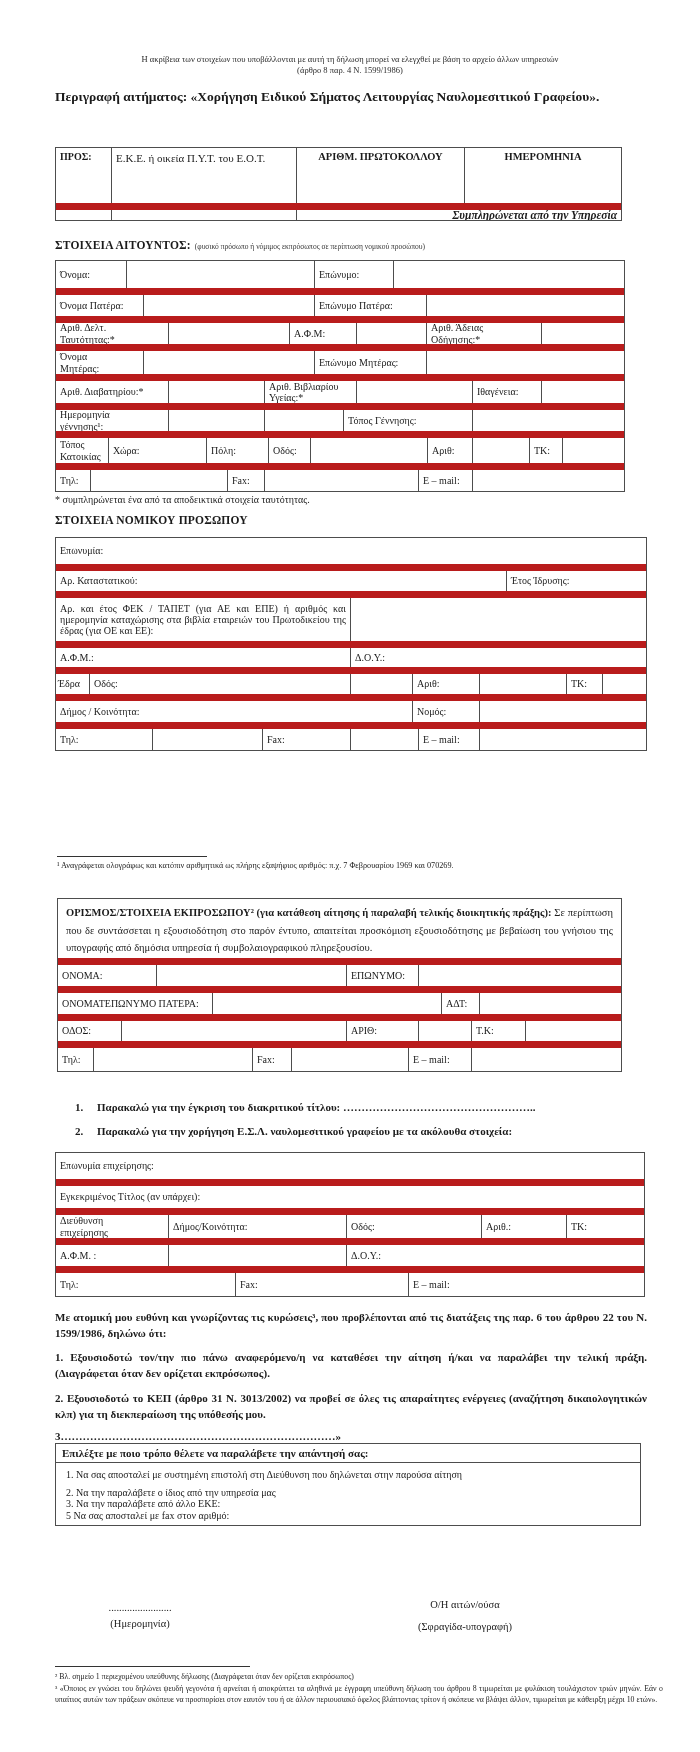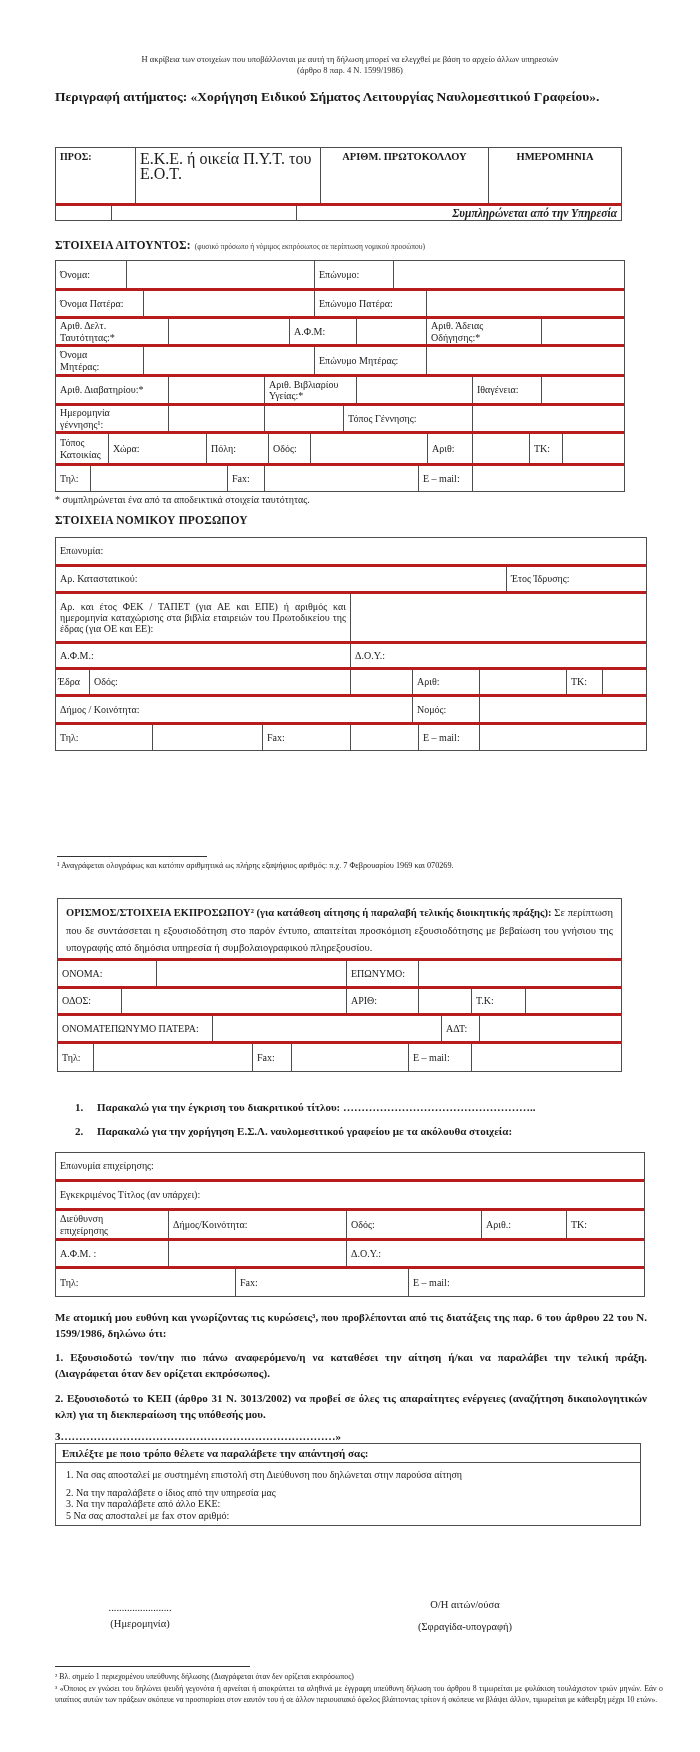--- a/index.html
+++ b/index.html
@@ -9,34 +9,34 @@
     font-family:"Liberation Serif", serif; color:#1b1b1b;padding-left:20px;
   }
   .abs { position:absolute; }
   .center { text-align:center; }
   .disclaimer { font-size:8.5px; line-height:11px; color:#2a2a2a; }
   .doc-title { font-size:13.5px; font-weight:bold; line-height:19px; text-align:justify; text-align-last:left; }
   .sec-head { font-size:11.5px; font-weight:bold; letter-spacing:.2px; }
   .sec-head-note { font-size:7.5px; font-weight:normal; color:#333; }
   .note { font-size:10px; }
   .tbl { border:1px solid #4d4d4d; box-sizing:border-box; background:#fff; }
-  .trow { display:flex; box-sizing:border-box; border-top:3px solid #b91c1c; align-items:stretch; }
+  .trow { display:flex; box-sizing:border-box; border-top:7px solid #b91c1c; align-items:stretch; }
   .trow:first-child { border-top:none; }
   .tcell {
     box-sizing:border-box; border-left:1px solid #4d4d4d;
     padding:1px 4px; font-size:10px; line-height:1.12;
     display:flex; align-items:center; overflow:hidden;
   }
   .tcell:first-child { border-left:none; }
   .fill { flex:1 1 auto; }
   .top { align-items:flex-start; padding-top:3px; }
   .bold { font-weight:bold; }
   .right { justify-content:flex-end; text-align:right; }
   .svc-note { font-style:italic; font-weight:bold; font-size:11.5px; }
-  .hdr-co { font-size:16px; line-height:15px;margin-left:24px; }
+  .hdr-co { font-size:11px; line-height:15px; }
   .hdr-col { font-size:10.5px; font-weight:bold; text-align:center; justify-content:center; }
   .rep-intro { font-size:10.5px; line-height:17.5px; text-align:justify; text-align-last:left; display:block; padding:5px 8px; box-sizing:border-box; }
   .req-item { display:flex; font-size:11px; font-weight:bold; line-height:15px; }
   .req-no { flex:0 0 22px; }
   .decl { font-size:11px; font-weight:bold; line-height:15.5px; text-align:justify; text-align-last:left; }
   .opt-title { font-size:11px; font-weight:bold; padding:3px 6px; border-bottom:1px solid #4d4d4d; }
   .opt-body { padding:6px 10px 4px 10px; font-size:10px; line-height:11.5px; }
   .opt-first { margin-bottom:6px; }
   .sig { font-size:10.5px; line-height:16px; text-align:center; }
   .fnsep { border-top:1.5px solid #333; height:0; }
@@ -204,32 +204,32 @@
       <div class="tcell fill rep-intro" style="align-items:flex-start">
         <span class="bold">ΟΡΙΣΜΟΣ/ΣΤΟΙΧΕΙΑ ΕΚΠΡΟΣΩΠΟΥ² (για κατάθεση αίτησης ή παραλαβή τελικής διοικητικής πράξης):</span><span> Σε περίπτωση που δε συντάσσεται η εξουσιοδότηση στο παρόν έντυπο, απαιτείται προσκόμιση εξουσιοδότησης με βεβαίωση του γνήσιου της υπογραφής από δημόσια υπηρεσία ή συμβολαιογραφικού πληρεξουσίου.</span>
       </div>
     </div>
     <div class="trow" style="height:28px">
       <div class="tcell" style="flex:0 0 98px">ΟΝΟΜΑ:</div>
       <div class="tcell" style="flex:0 0 190px"></div>
       <div class="tcell" style="flex:0 0 72px">ΕΠΩΝΥΜΟ:</div>
       <div class="tcell fill"></div>
     </div>
+    <div class="trow" style="height:28px">
+      <div class="tcell" style="flex:0 0 154px">ΟΝΟΜΑΤΕΠΩΝΥΜΟ ΠΑΤΕΡΑ:</div>
+      <div class="tcell" style="flex:0 0 229px"></div>
+      <div class="tcell" style="flex:0 0 38px">ΑΔΤ:</div>
+      <div class="tcell fill"></div>
+    </div>
     <div class="trow" style="height:27px">
       <div class="tcell" style="flex:0 0 63px">ΟΔΟΣ:</div>
       <div class="tcell" style="flex:0 0 225px"></div>
       <div class="tcell" style="flex:0 0 72px">ΑΡΙΘ:</div>
       <div class="tcell" style="flex:0 0 53px"></div>
       <div class="tcell" style="flex:0 0 54px">Τ.Κ:</div>
-      <div class="tcell fill"></div>
-    </div>
-    <div class="trow" style="height:28px">
-      <div class="tcell" style="flex:0 0 154px">ΟΝΟΜΑΤΕΠΩΝΥΜΟ ΠΑΤΕΡΑ:</div>
-      <div class="tcell" style="flex:0 0 229px"></div>
-      <div class="tcell" style="flex:0 0 38px">ΑΔΤ:</div>
       <div class="tcell fill"></div>
     </div>
     <div class="trow" style="height:30px">
       <div class="tcell" style="flex:0 0 35px">Τηλ:</div>
       <div class="tcell" style="flex:0 0 159px"></div>
       <div class="tcell" style="flex:0 0 39px">Fax:</div>
       <div class="tcell" style="flex:0 0 117px"></div>
       <div class="tcell" style="flex:0 0 63px">E – mail:</div>
       <div class="tcell fill"></div>
     </div>

